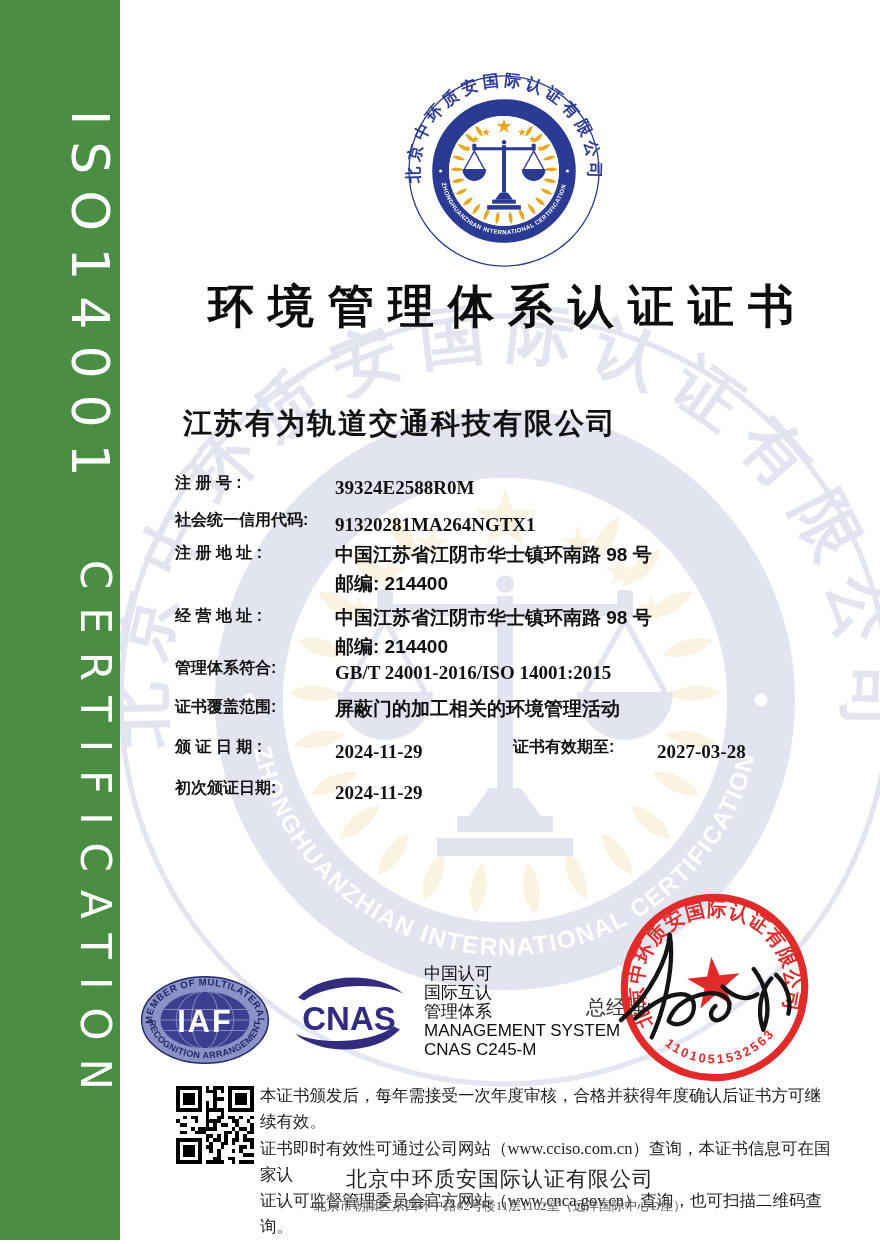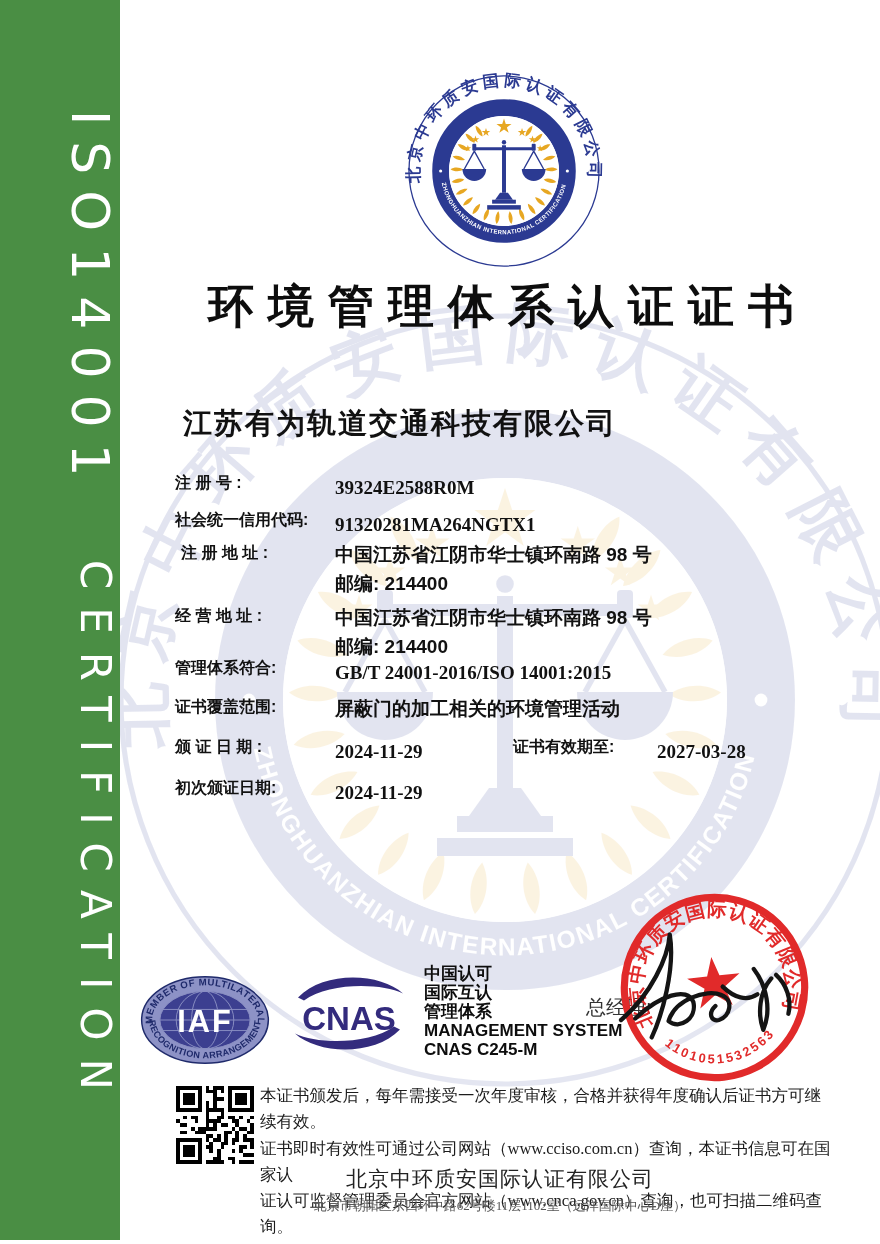--- a/index.html
+++ b/index.html
@@ -20,21 +20,21 @@
          font-family:"Liberation Serif",serif;padding-left:8px;}
   .company{position:absolute;left:183px;top:404px;font-size:29px;font-weight:bold;
            letter-spacing:2px;color:#111;}
   
   .fl{position:absolute;font-size:16px;font-weight:bold;color:#111;white-space:nowrap;}
   .fv{position:absolute;font-size:19px;font-weight:bold;color:#111;white-space:nowrap;}
   .serif{font-family:"Liberation Serif",serif;margin-top:6px;}
   
   .iaf{position:absolute;left:136px;top:972px;}
   .cnas{position:absolute;left:284px;top:966px;}
-  .acc{position:absolute;left:424px;top:964px;font-size:17px;font-weight:bold;
+  .acc{position:absolute;left:424px;top:964px;font-size:17px;font-weight:normal;
        color:#0d0d0d;line-height:19px;white-space:pre-line;}
   .manager{position:absolute;left:586px;top:994px;font-size:20px;color:#333;}
   .stamp{position:absolute;left:612px;top:885px;transform:rotate(-6deg);}
   
   .qr{position:absolute;left:176px;top:1086px;}
   .notice{position:absolute;left:260px;top:1083px;width:575px;font-size:16.5px;
           line-height:26.3px;color:#1c1c1c;white-space:pre-line;
           font-family:"Liberation Serif",serif;}
   .issuer{position:absolute;left:120px;top:1165px;width:760px;text-align:center;
           font-size:21px;color:#222;letter-spacing:1px;font-family:"Liberation Serif",serif;}
@@ -130,21 +130,21 @@
 
   <div class="title">环境管理体系认证证书</div>
   <div class="company">江苏有为轨道交通科技有限公司</div>
 
   <span class="fl" style="left:175px;top:473px">注 册 号 :</span>
   <span class="fv serif" style="left:335px;top:471px">39324E2588R0M</span>
 
   <span class="fl" style="left:175px;top:510px">社会统一信用代码:</span>
   <span class="fv serif" style="left:335px;top:508px">91320281MA264NGTX1</span>
 
-  <span class="fl" style="left:181px;top:543px">注 册 地 址 :</span>
+  <span class="fl" style="left:175px;top:543px">注 册 地 址 :</span>
   <span class="fv" style="left:335px;top:542px">中国江苏省江阴市华士镇环南路 98 号</span>
   <span class="fv" style="left:335px;top:571px">邮编: 214400</span>
 
   <span class="fl" style="left:175px;top:606px">经 营 地 址 :</span>
   <span class="fv" style="left:335px;top:605px">中国江苏省江阴市华士镇环南路 98 号</span>
   <span class="fv" style="left:335px;top:634px">邮编: 214400</span>
 
   <span class="fl" style="left:175px;top:658px">管理体系符合:</span>
   <span class="fv serif" style="left:335px;top:656px">GB/T 24001-2016/ISO 14001:2015</span>
 

